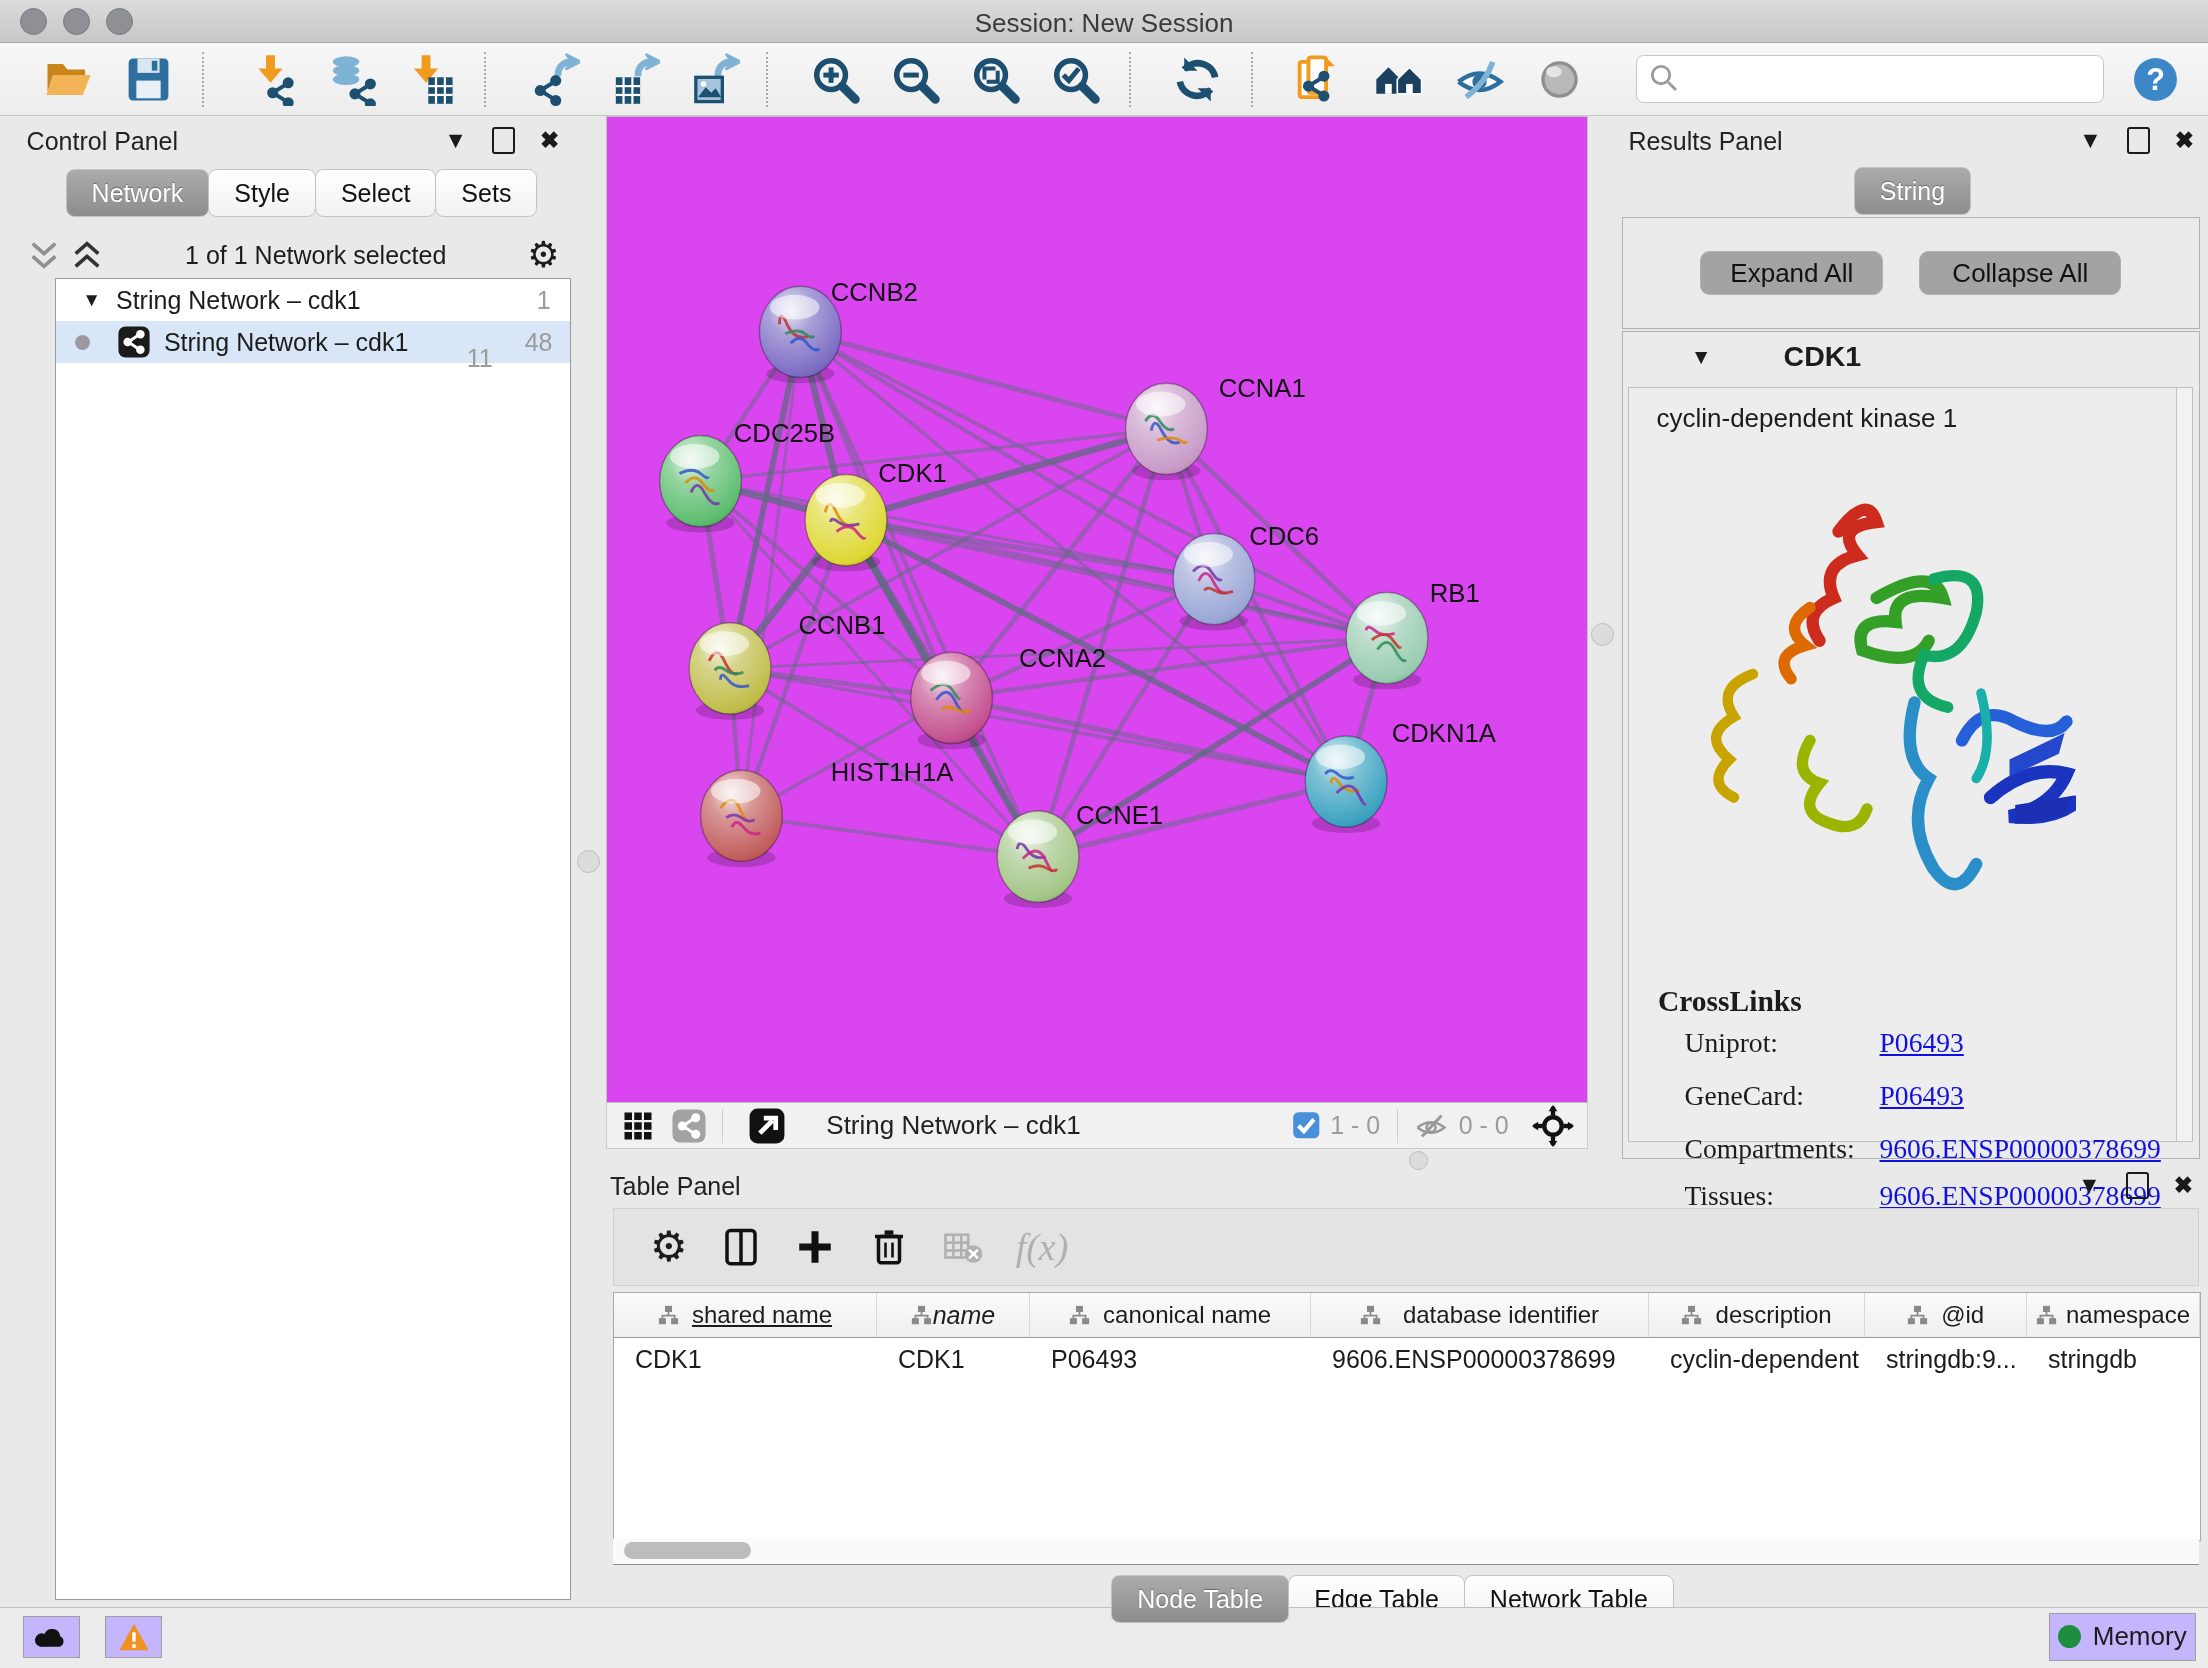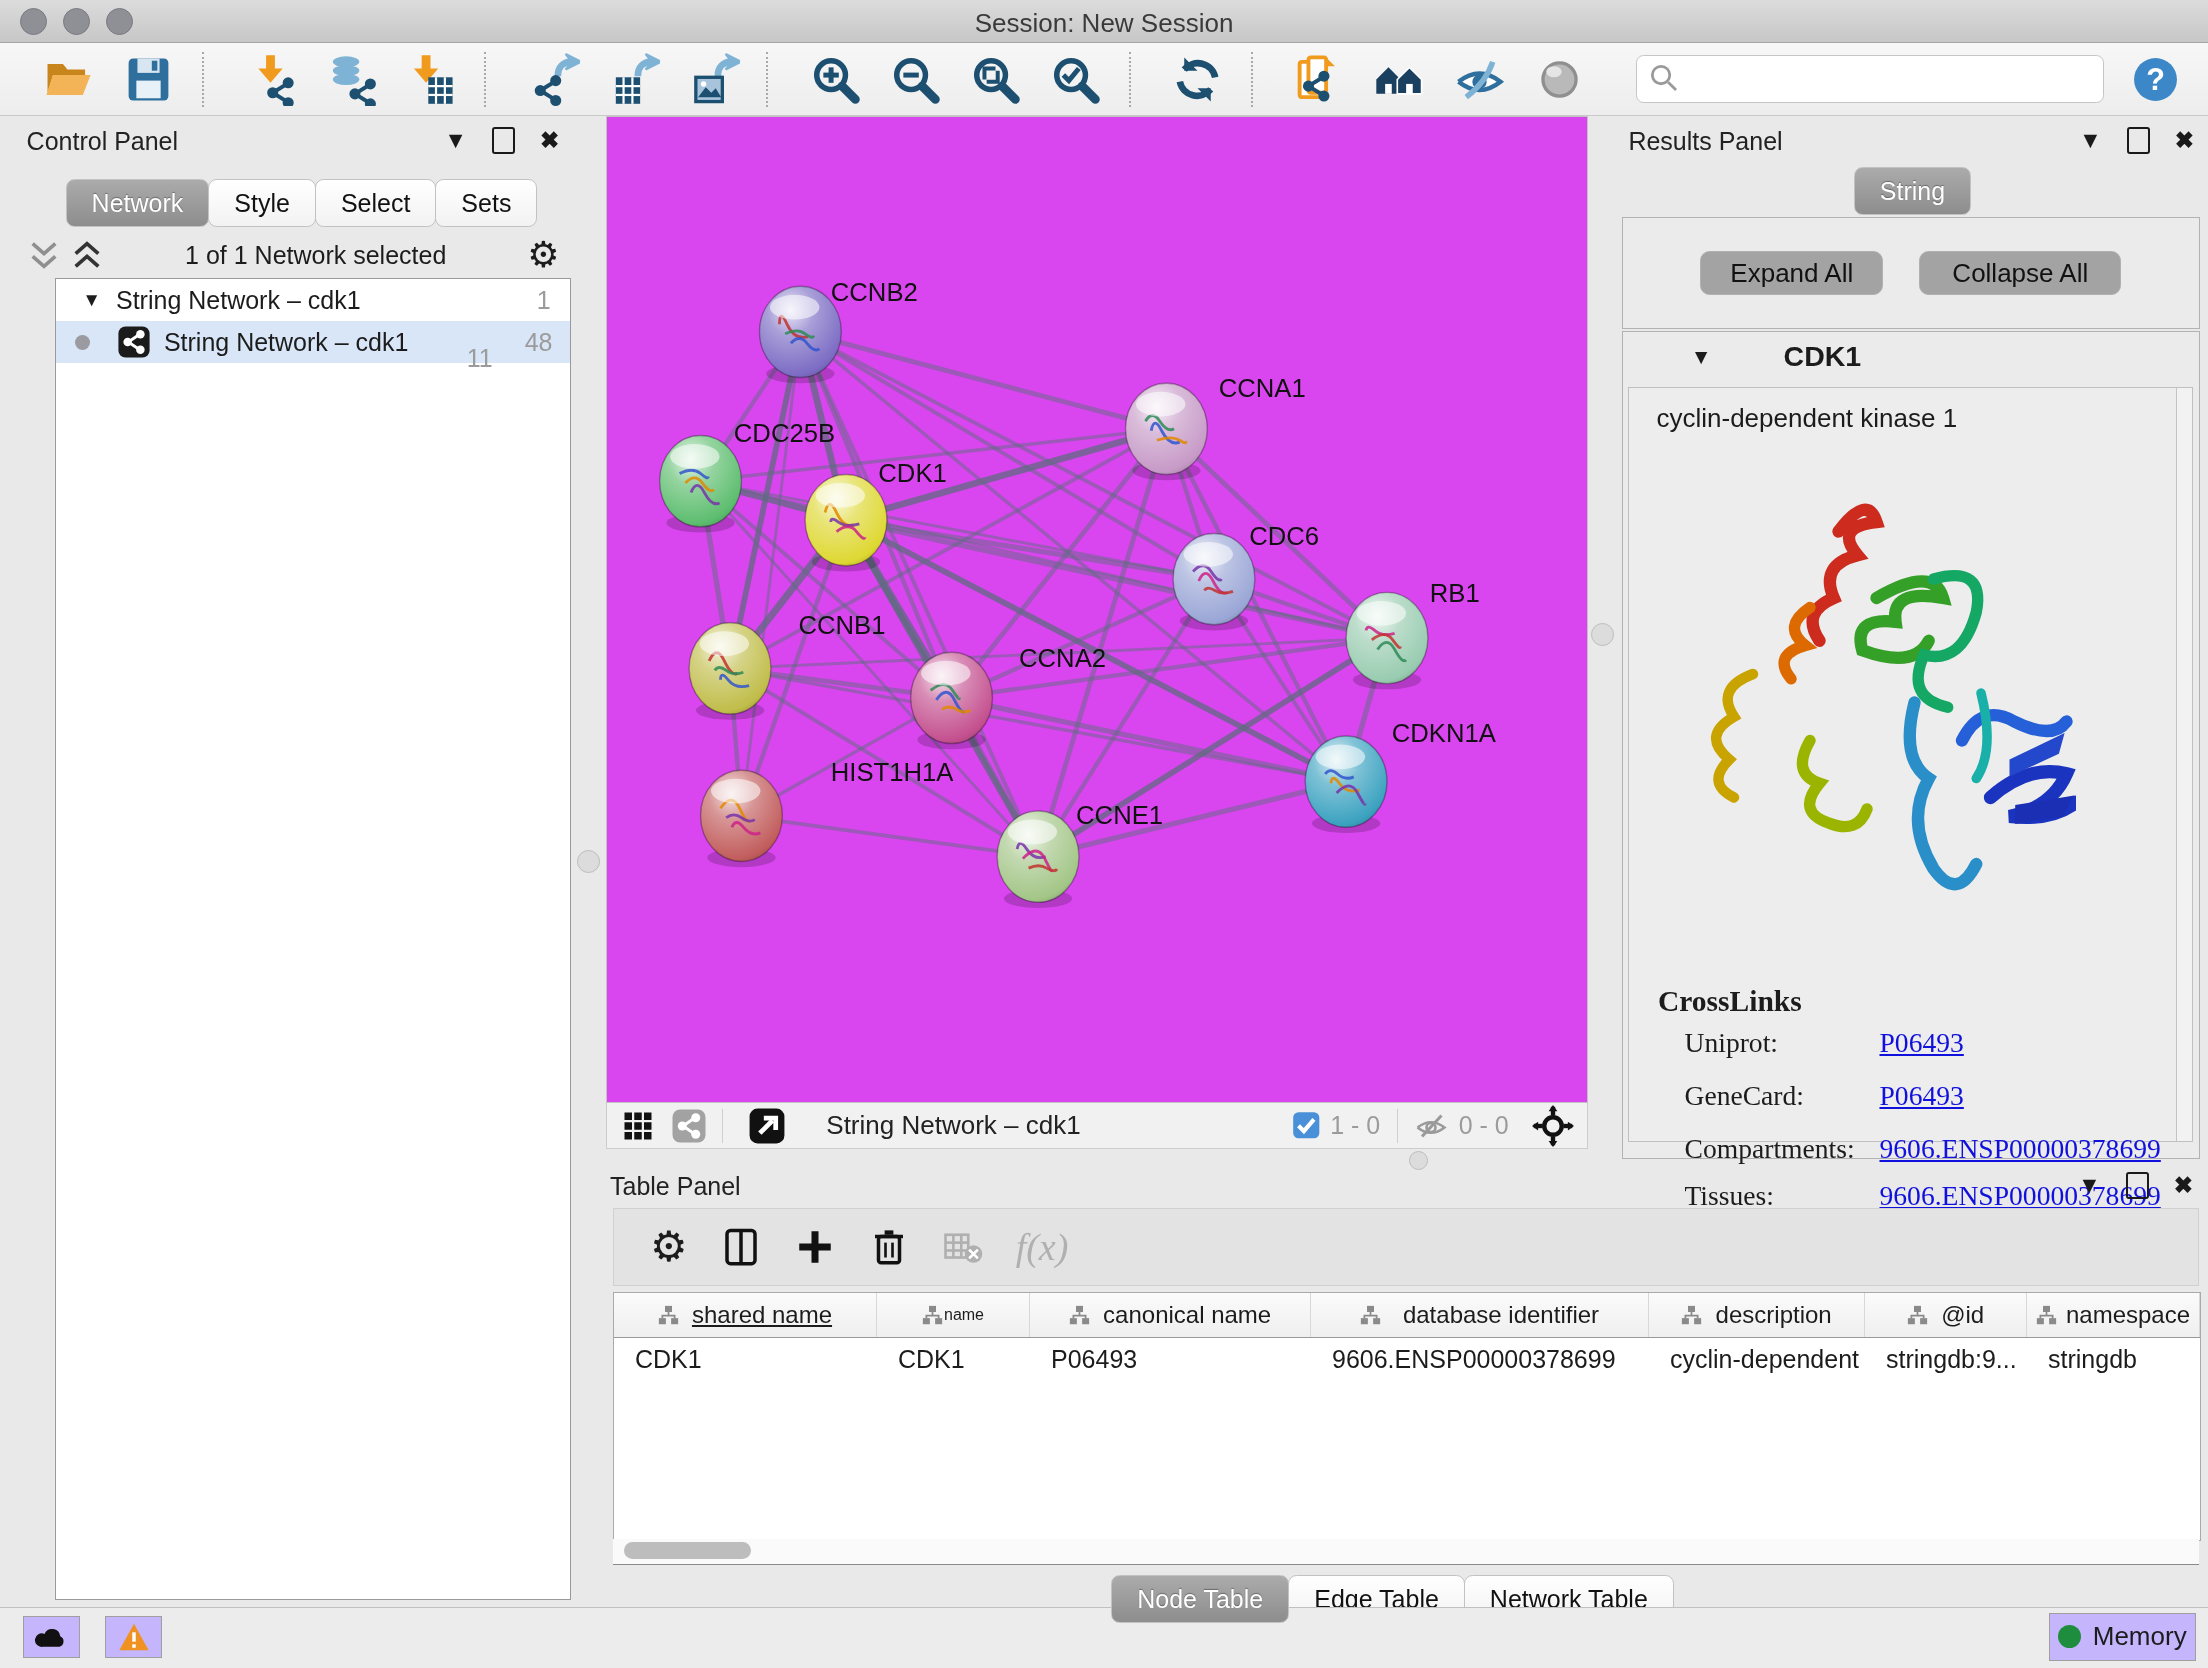--- a/index.html
+++ b/index.html
@@ -229,21 +229,21 @@
   </button>
 </div>
 
 <div class="abs" style="left:7.6px;top:116px;width:565px;height:1489px;">
   <div class="abs panel-title" style="left:19px;top:11.4px;">Control Panel</div>
   <div class="abs panel-ctrls" style="right:13.3px;top:11.4px;">
     <span class="pc">▼</span>
     <span class="pc box"></span>
     <span class="pc" style="font-weight:bold">✖</span>
   </div>
-  <div class="abs" id="control-tabs" style="left:59px;top:63px;"><span class="tab sel">Network</span><span class="tab">Style</span><span class="tab">Select</span><span class="tab">Sets</span></div>
+  <div class="abs" id="control-tabs" style="left:59px;top:53px;"><span class="tab sel">Network</span><span class="tab">Style</span><span class="tab">Select</span><span class="tab">Sets</span></div>
   <div class="abs" style="left:19px;top:120px;width:533px;height:38px;display:flex;align-items:center;">
     <svg width="34" height="34" viewBox="0 0 24 24">
         <path d="M4 4l8 7 8-7M4 13l8 7 8-7" stroke="#8f8f8f" stroke-width="2.6" fill="none"></path>
       </svg>
     <svg width="34" height="34" viewBox="0 0 24 24" style="margin-left:9.5px">
         <path d="M4 11l8-7 8 7M4 20l8-7 8 7" stroke="#333" stroke-width="2.6" fill="none"></path>
       </svg>
     <span style="flex:1;text-align:center;font-size:25px;">1 of 1 Network selected</span>
     <span style="font-size:36px;line-height:1;">⚙</span>
   </div>
@@ -669,21 +669,21 @@
           <svg width="21" height="21" viewBox="0 0 24 24">
             <g fill="#8a8a8a">
               <rect x="8" y="1" width="8" height="7"></rect>
               <rect x="1" y="15" width="8" height="7"></rect>
               <rect x="15" y="15" width="8" height="7"></rect>
             </g>
             <path d="M12 8v4M5 15v-3h14v3" stroke="#8a8a8a" stroke-width="2" fill="none"></path>
           </svg>
           <span>shared name</span>
         </div>
-        <div style="width: 153px; display: flex; align-items: center; justify-content: center; gap: 1px; border-right: 1px solid rgb(216, 216, 216); font-size: 16px; box-sizing: border-box; overflow: hidden;">
+        <div style="width: 153px; display: flex; align-items: center; justify-content: center; gap: 1px; border-right: 1px solid rgb(216, 216, 216); font-size: 25px; box-sizing: border-box; overflow: hidden; font-style: italic;">
           <svg width="21" height="21" viewBox="0 0 24 24">
             <g fill="#8a8a8a">
               <rect x="8" y="1" width="8" height="7"></rect>
               <rect x="1" y="15" width="8" height="7"></rect>
               <rect x="15" y="15" width="8" height="7"></rect>
             </g>
             <path d="M12 8v4M5 15v-3h14v3" stroke="#8a8a8a" stroke-width="2" fill="none"></path>
           </svg>
           <span>name</span>
         </div>

